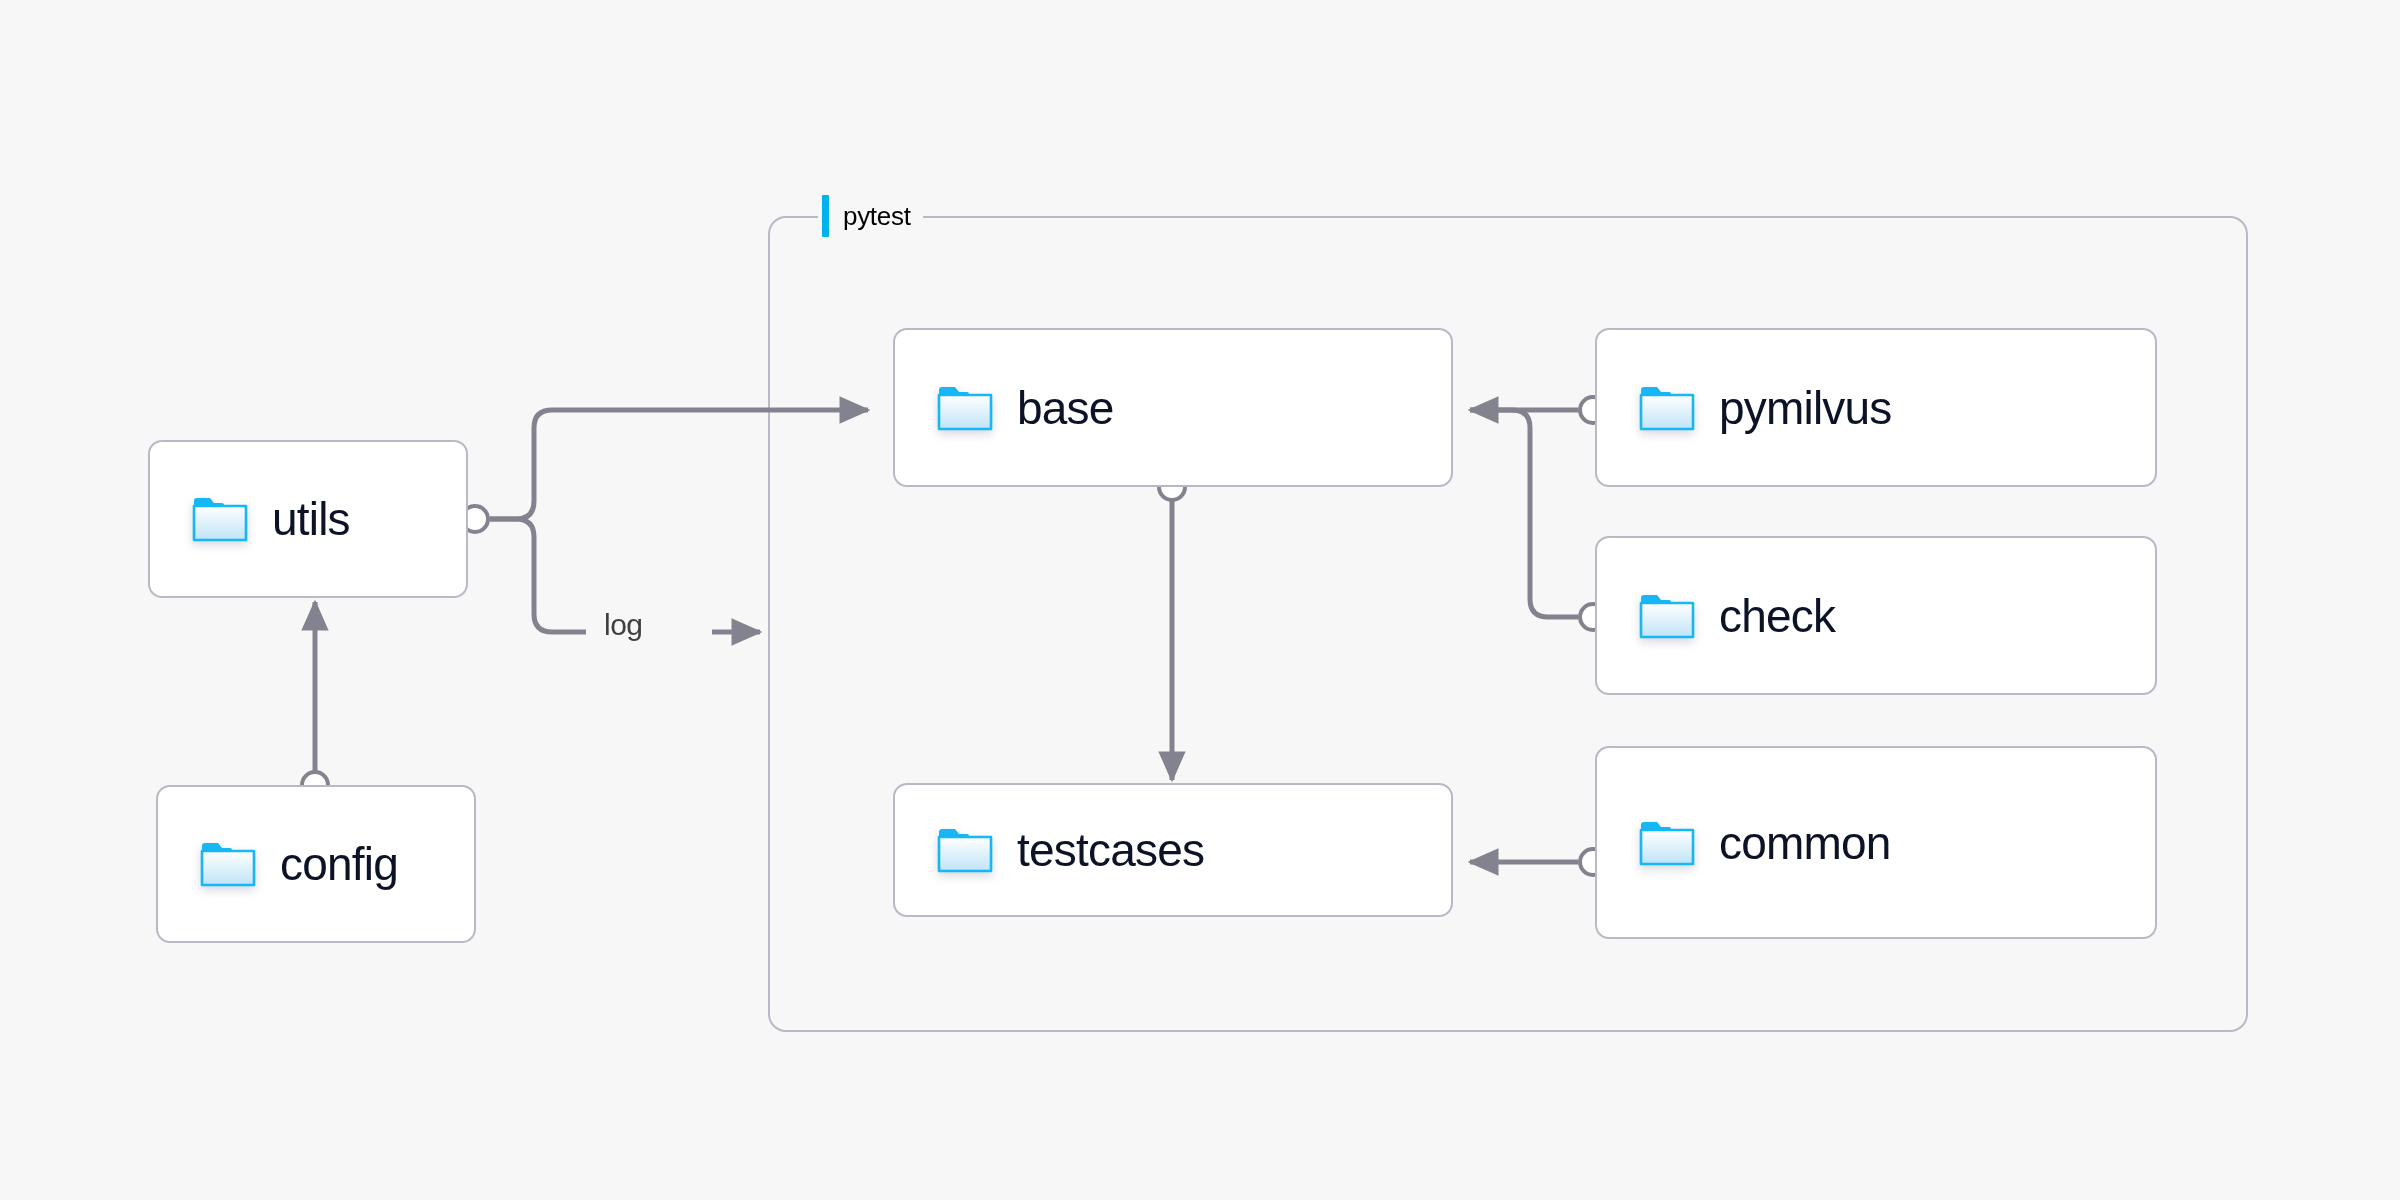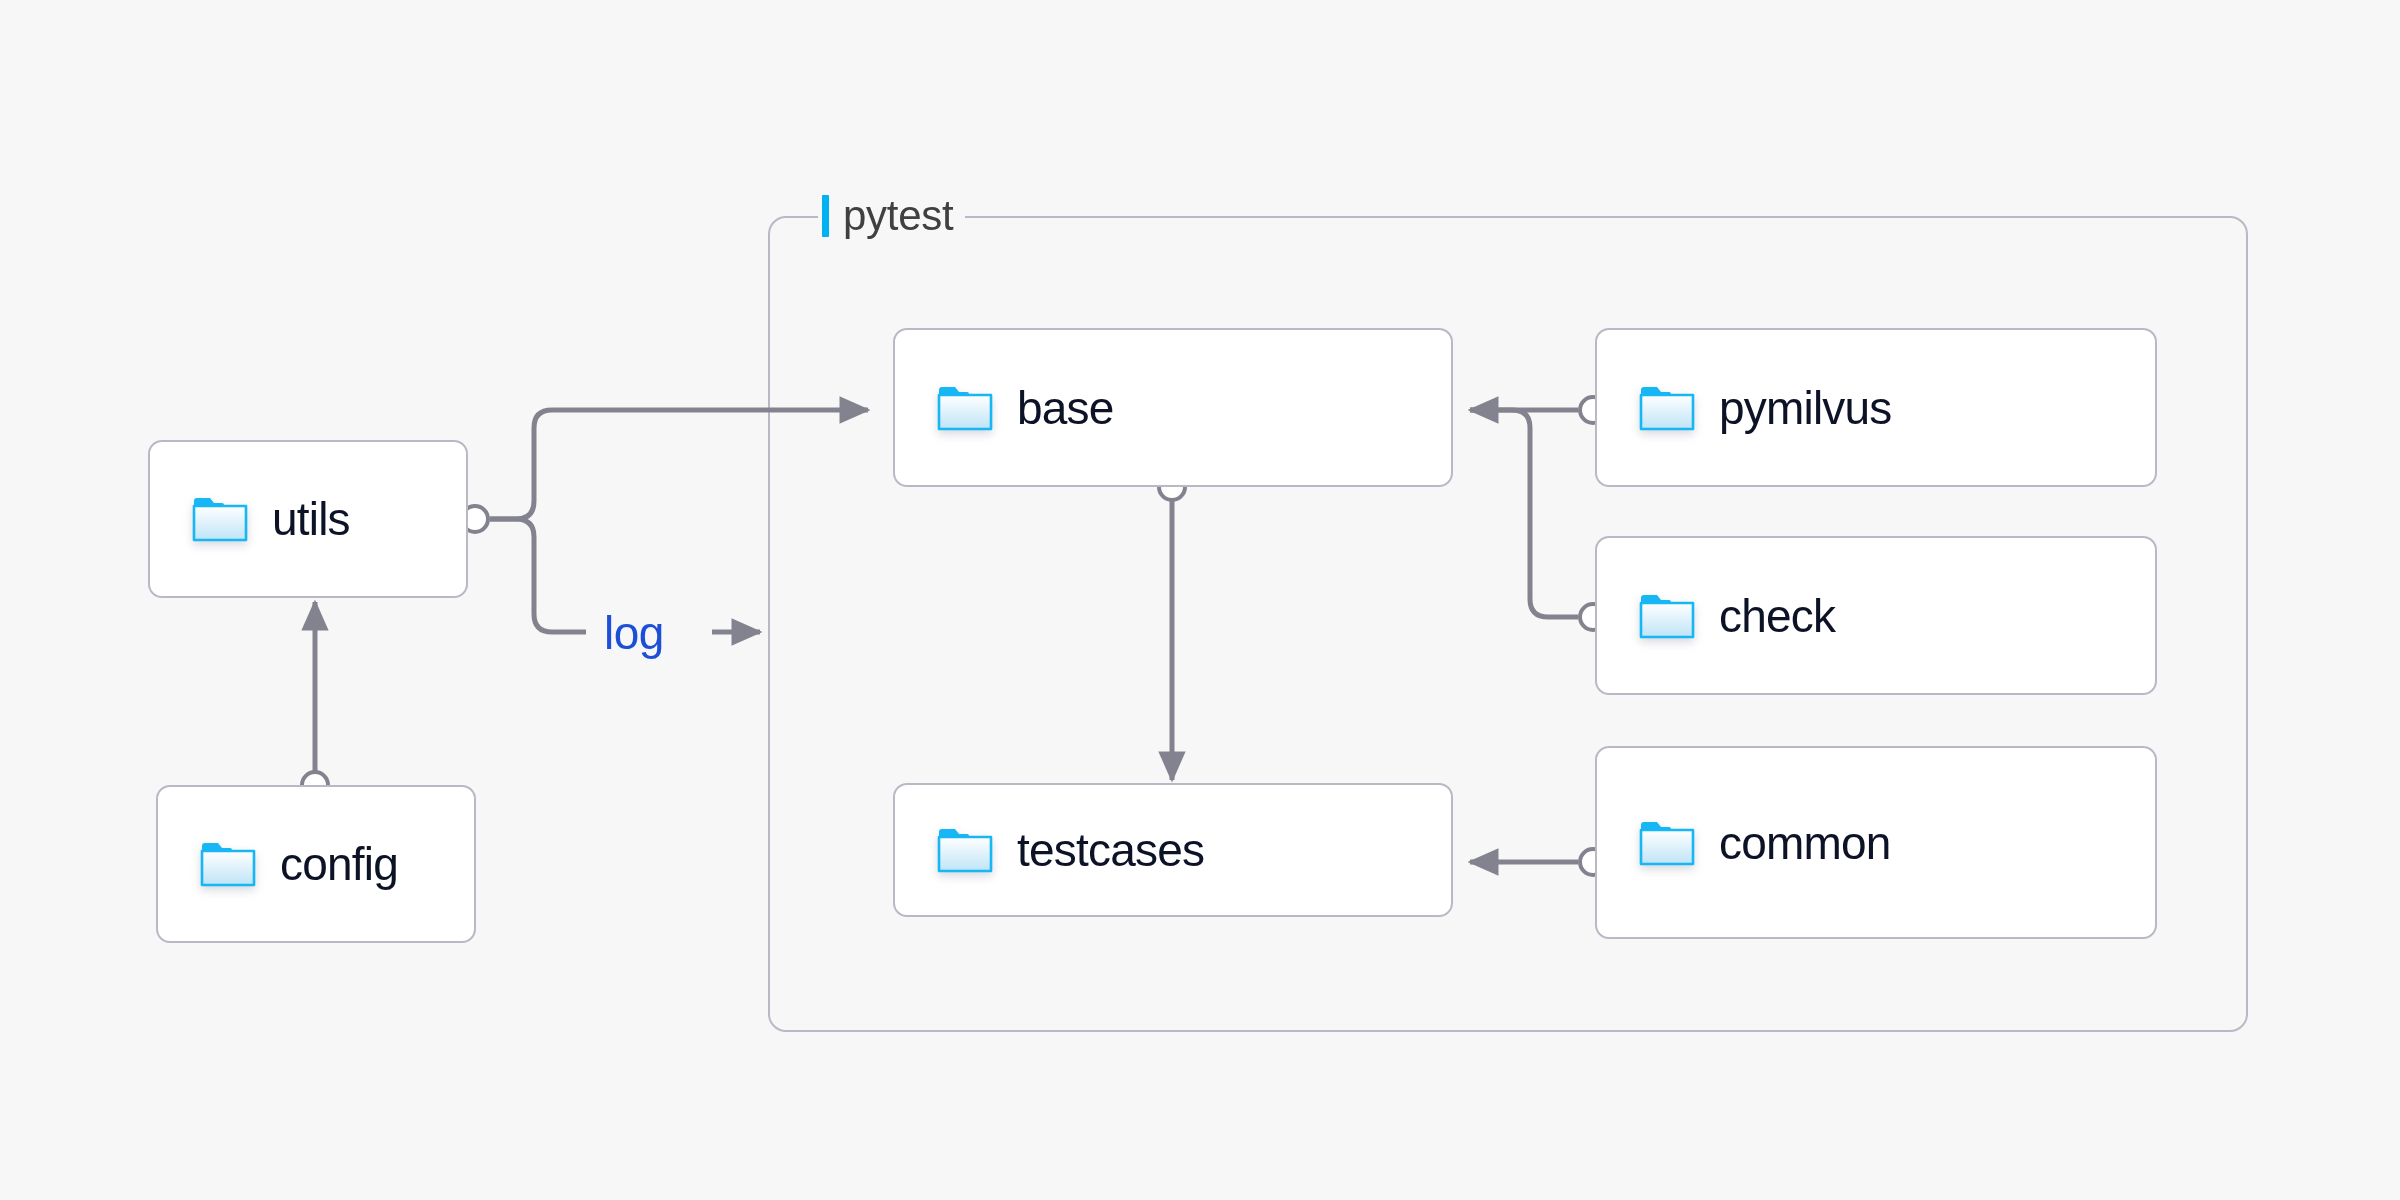--- a/index.html
+++ b/index.html
@@ -38,22 +38,22 @@
     height: 46px;
   }
   .group-label .bar {
     width: 7px;
     height: 42px;
     background: #00b2ef;
     border-radius: 1px;
     display: block;
   }
   .group-label .gtext {
-    font-size: 42px;
-    color: #404040;
+    font-size: 26px;
+    color: #000000;
     letter-spacing: -0.3px;
     line-height: 1;
     white-space: nowrap;
   }
   
   .node {
     position: absolute;
     box-sizing: border-box;
     background: #ffffff;
     border: 2px solid #b9b9c6;
@@ -99,22 +99,22 @@
     stroke-linecap: butt;
     stroke-linejoin: round;
   }
   .port {
     fill: #ffffff;
     stroke: #83838f;
     stroke-width: 4;
   }
   .edge-label {
     position: absolute;
-    font-size: 46px;
-    color: #1d4ed8;
+    font-size: 30px;
+    color: #404040;
     letter-spacing: -0.5px;
     line-height: 1;
     white-space: nowrap;
     z-index: 4;
   }
 </style>
 </head>
 <body>
 
 <div id="canvas">

